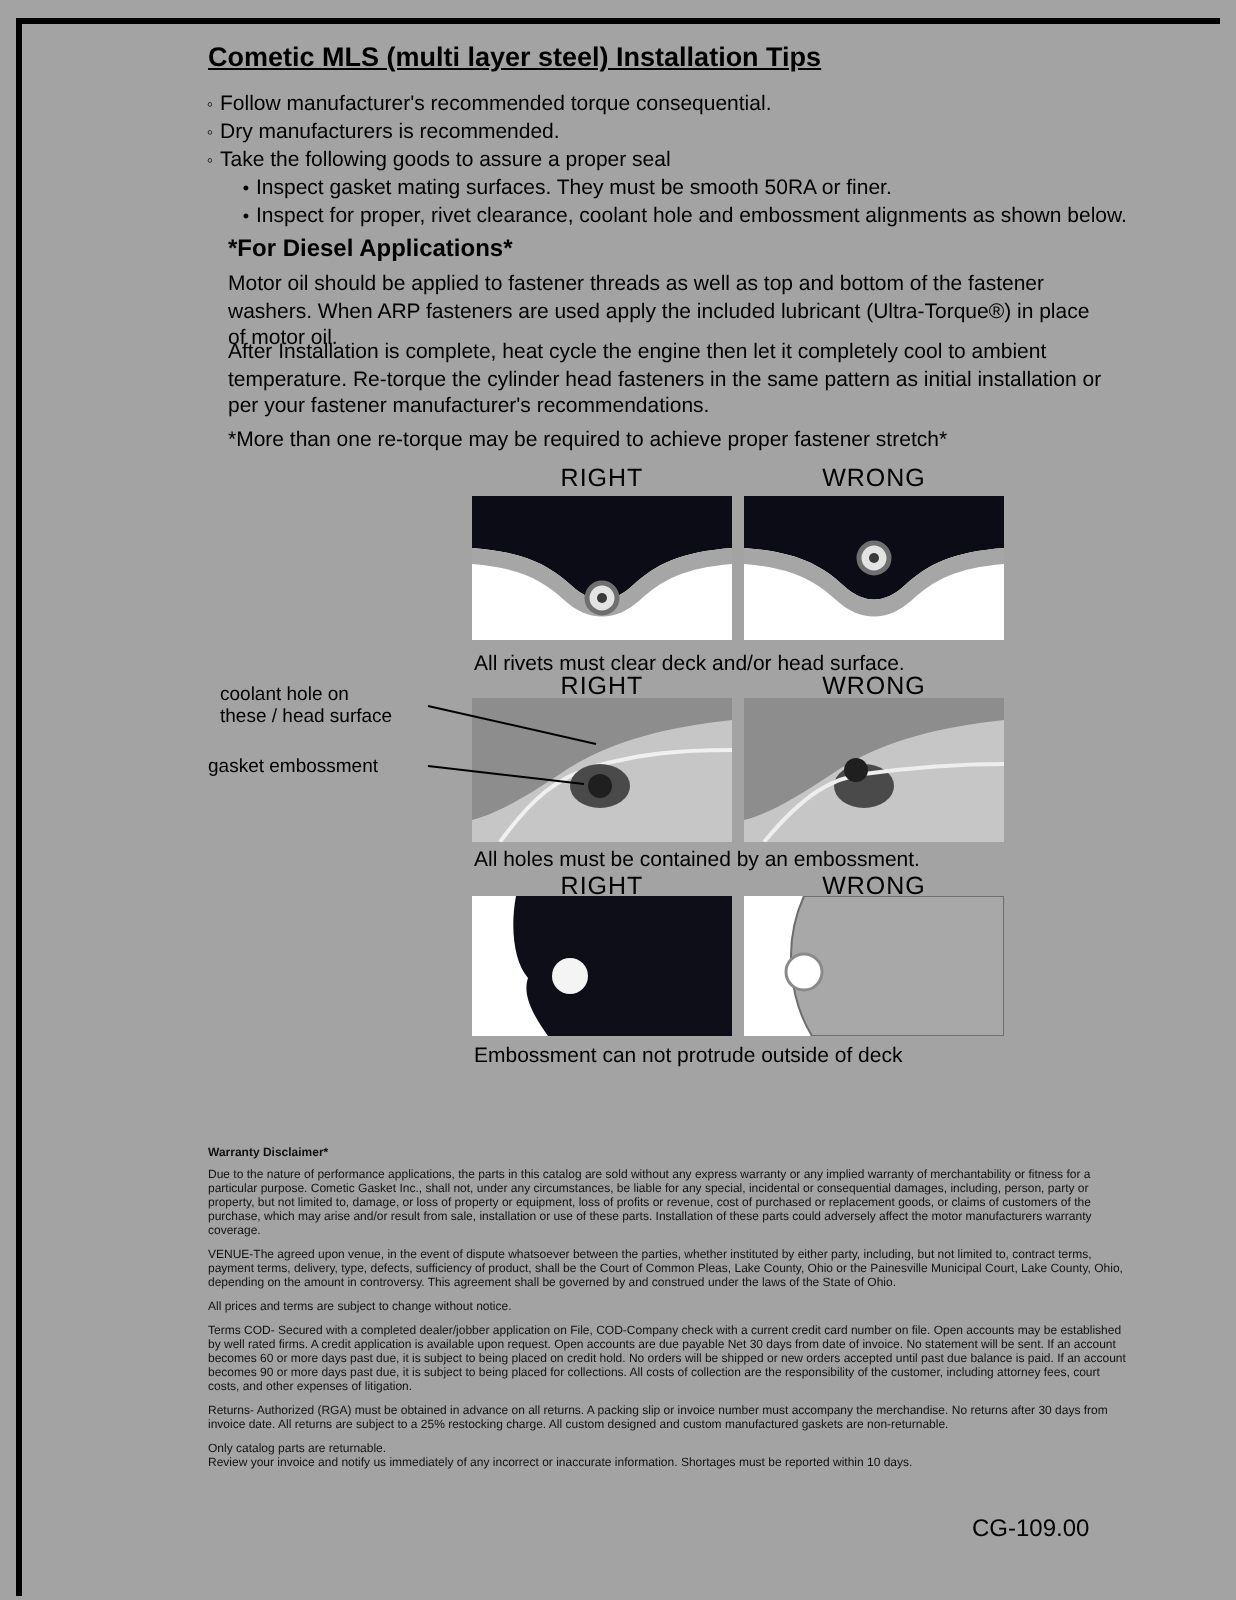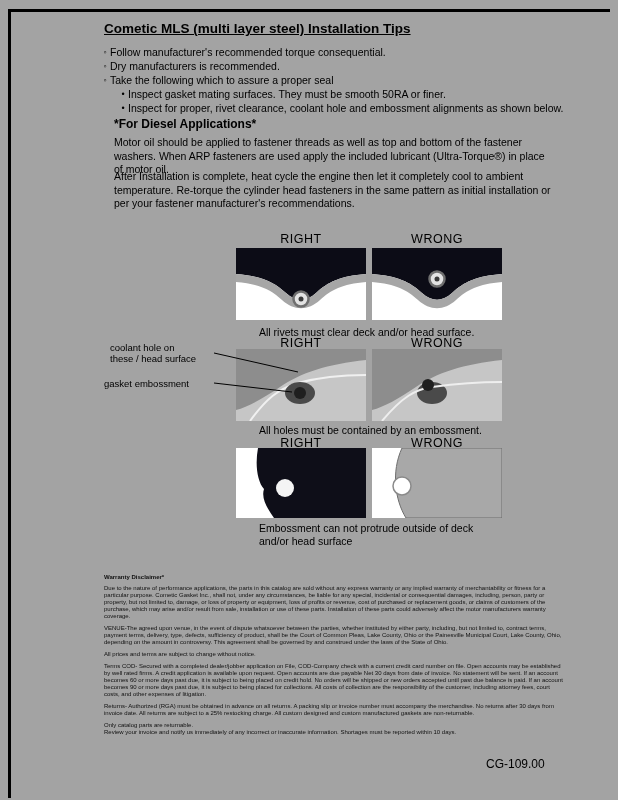--- a/index.html
+++ b/index.html
@@ -13,21 +13,21 @@
   .b-row .mk{width:10px;text-align:center;flex:0 0 10px;font-size:9px;}
   .b-row.sub{margin-left:18px;}
   .diesel-heading{position:absolute;left:114px;top:117px;font-size:12px;font-weight:bold;}
   .para1{position:absolute;left:114px;top:136px;width:434px;font-size:10.5px;line-height:13.5px;}
   .para2{position:absolute;left:114px;top:170px;width:440px;font-size:10.5px;line-height:13.5px;}
   .note{position:absolute;left:114px;top:214px;font-size:10.5px;}
   .diagrams{position:absolute;left:0;top:232px;width:618px;height:332px;}
   .dlabel{position:absolute;width:130px;text-align:center;font-size:12.5px;letter-spacing:.5px;}
   .dimg{position:absolute;width:130px;}
   .dimg svg{display:block;}
-  .dcaption{position:absolute;font-size:10.5px;line-height:13px;margin-left:22px;}
+  .dcaption{position:absolute;font-size:10.5px;line-height:13px;}
   .callout{position:absolute;font-size:9.5px;line-height:11px;text-align:left;}
   .leaders{position:absolute;left:0;top:0;width:618px;height:332px;pointer-events:none;}
   .col-r{left:236px;} .col-w{left:372px;}
   .disclaimer{position:absolute;left:104px;top:574px;width:462px;font-size:6px;line-height:7px;color:#111;}
   .disclaimer .dh{font-weight:bold;margin:0 0 4px 0;}
   .disclaimer p{margin:0 0 5px 0;}
   .disclaimer p.tight{margin:0;}
   .footer{position:absolute;left:486px;top:757px;font-size:12px;}
 </style>
 </head>
@@ -43,35 +43,36 @@
     <div class="b-row">
       <span class="mk">◦</span>
       <span>Follow manufacturer's recommended torque consequential.</span>
     </div>
     <div class="b-row">
       <span class="mk">◦</span>
       <span>Dry manufacturers is recommended.</span>
     </div>
     <div class="b-row">
       <span class="mk">◦</span>
-      <span>Take the following which to assure a proper seal</span>
+      <span>Take the following goods to assure a proper seal</span>
     </div>
     <div class="b-row sub">
       <span class="mk">•</span>
       <span>Inspect gasket mating surfaces.  They must be smooth 50RA or finer.</span>
     </div>
     <div class="b-row sub">
       <span class="mk">•</span>
       <span>Inspect for proper, rivet clearance, coolant hole and embossment alignments as shown below.</span>
     </div>
   </div>
 
   <div class="diesel-heading">*For Diesel Applications*</div>
   <div class="para1">Motor oil should be applied to fastener threads as well as top and bottom of the fastener washers. When ARP fasteners are used apply the included lubricant (Ultra-Torque®) in place of motor oil.</div>
   <div class="para2">After Installation is complete, heat cycle the engine then let it completely cool to ambient temperature. Re-torque the cylinder head fasteners in the same pattern as initial installation or per your fastener manufacturer's recommendations.</div>
+  <div class="note">*More than one re-torque may be required to achieve proper fastener stretch*</div>
 
   <div class="diagrams">
 
     <div class="dlabel col-r" style="top:0;">RIGHT</div>
     <div class="dlabel col-w" style="top:0;">WRONG</div>
     <div class="dimg col-r" style="top:16px;">
       <svg width="130" height="72" viewBox="0 0 130 72">
         <rect width="130" height="72" fill="#ffffff"></rect>
         <path d="M0,0 H130 V26 C104,28 92,34 80,45 C70,54 60,54 50,45 C38,34 26,28 0,26 Z" fill="#0c0c16"></path>
         <path d="M0,26 C26,28 38,34 50,45 C60,54 70,54 80,45 C92,34 104,28 130,26 L130,34 C106,36 95,42 84,52 C72,63 58,63 46,52 C35,42 24,36 0,34 Z" fill="#a6a6a6"></path>
@@ -128,21 +129,20 @@
     </div>
     <div class="dimg col-w" style="top:216px;">
       <svg width="130" height="70" viewBox="0 0 130 70">
         <rect width="130" height="70" fill="#ffffff"></rect>
         <path d="M30,0 H130 V70 H34 C23,52 19,24 30,0 Z" fill="#a8a8a8" stroke="#6d6d6d" stroke-width="1"></path>
         <circle cx="30" cy="38" r="9" fill="#ffffff" stroke="#8a8a8a" stroke-width="1.5"></circle>
       </svg>
     </div>
     <div class="dcaption" style="left:237px;top:290px;width:230px;">
       <div>Embossment can not protrude outside of deck</div>
-      <div>and/or head surface</div>
     </div>
 
     <svg class="leaders">
       <line x1="214" y1="121" x2="298" y2="140" stroke="#000" stroke-width="1"></line>
       <line x1="214" y1="151" x2="292" y2="160" stroke="#000" stroke-width="1"></line>
     </svg>
   </div>
 
   <div class="disclaimer">
     <p class="dh">Warranty Disclaimer*</p>

